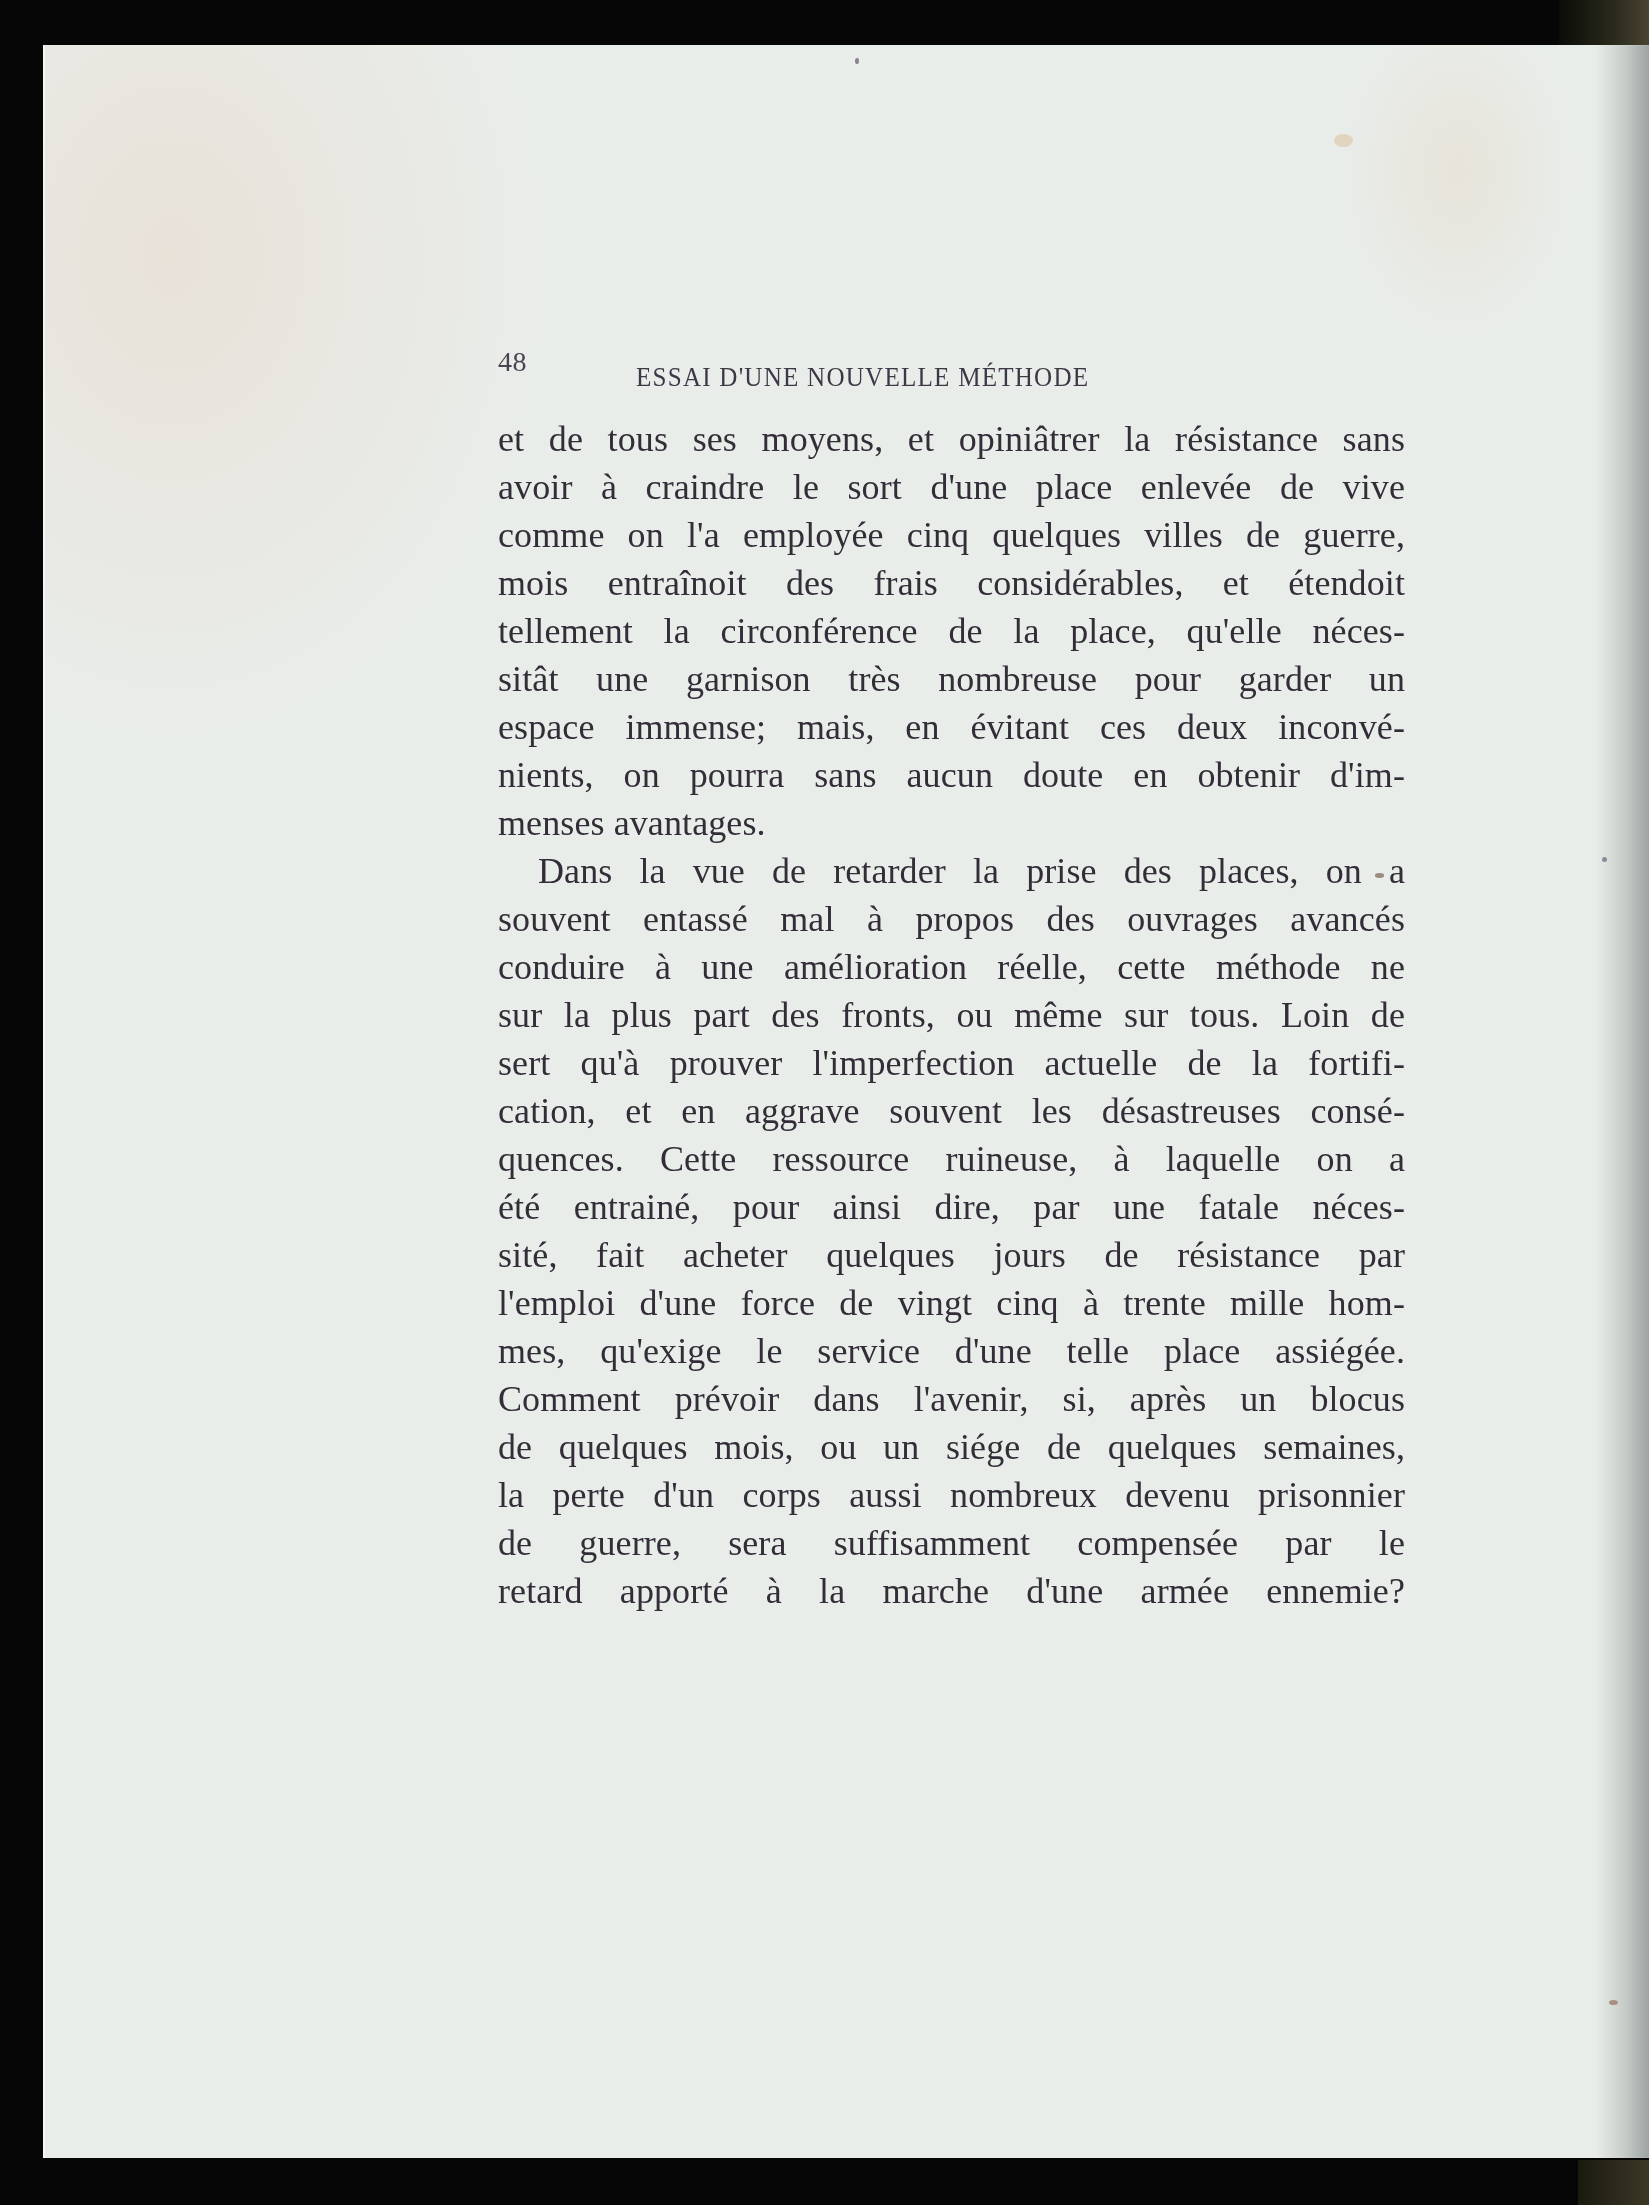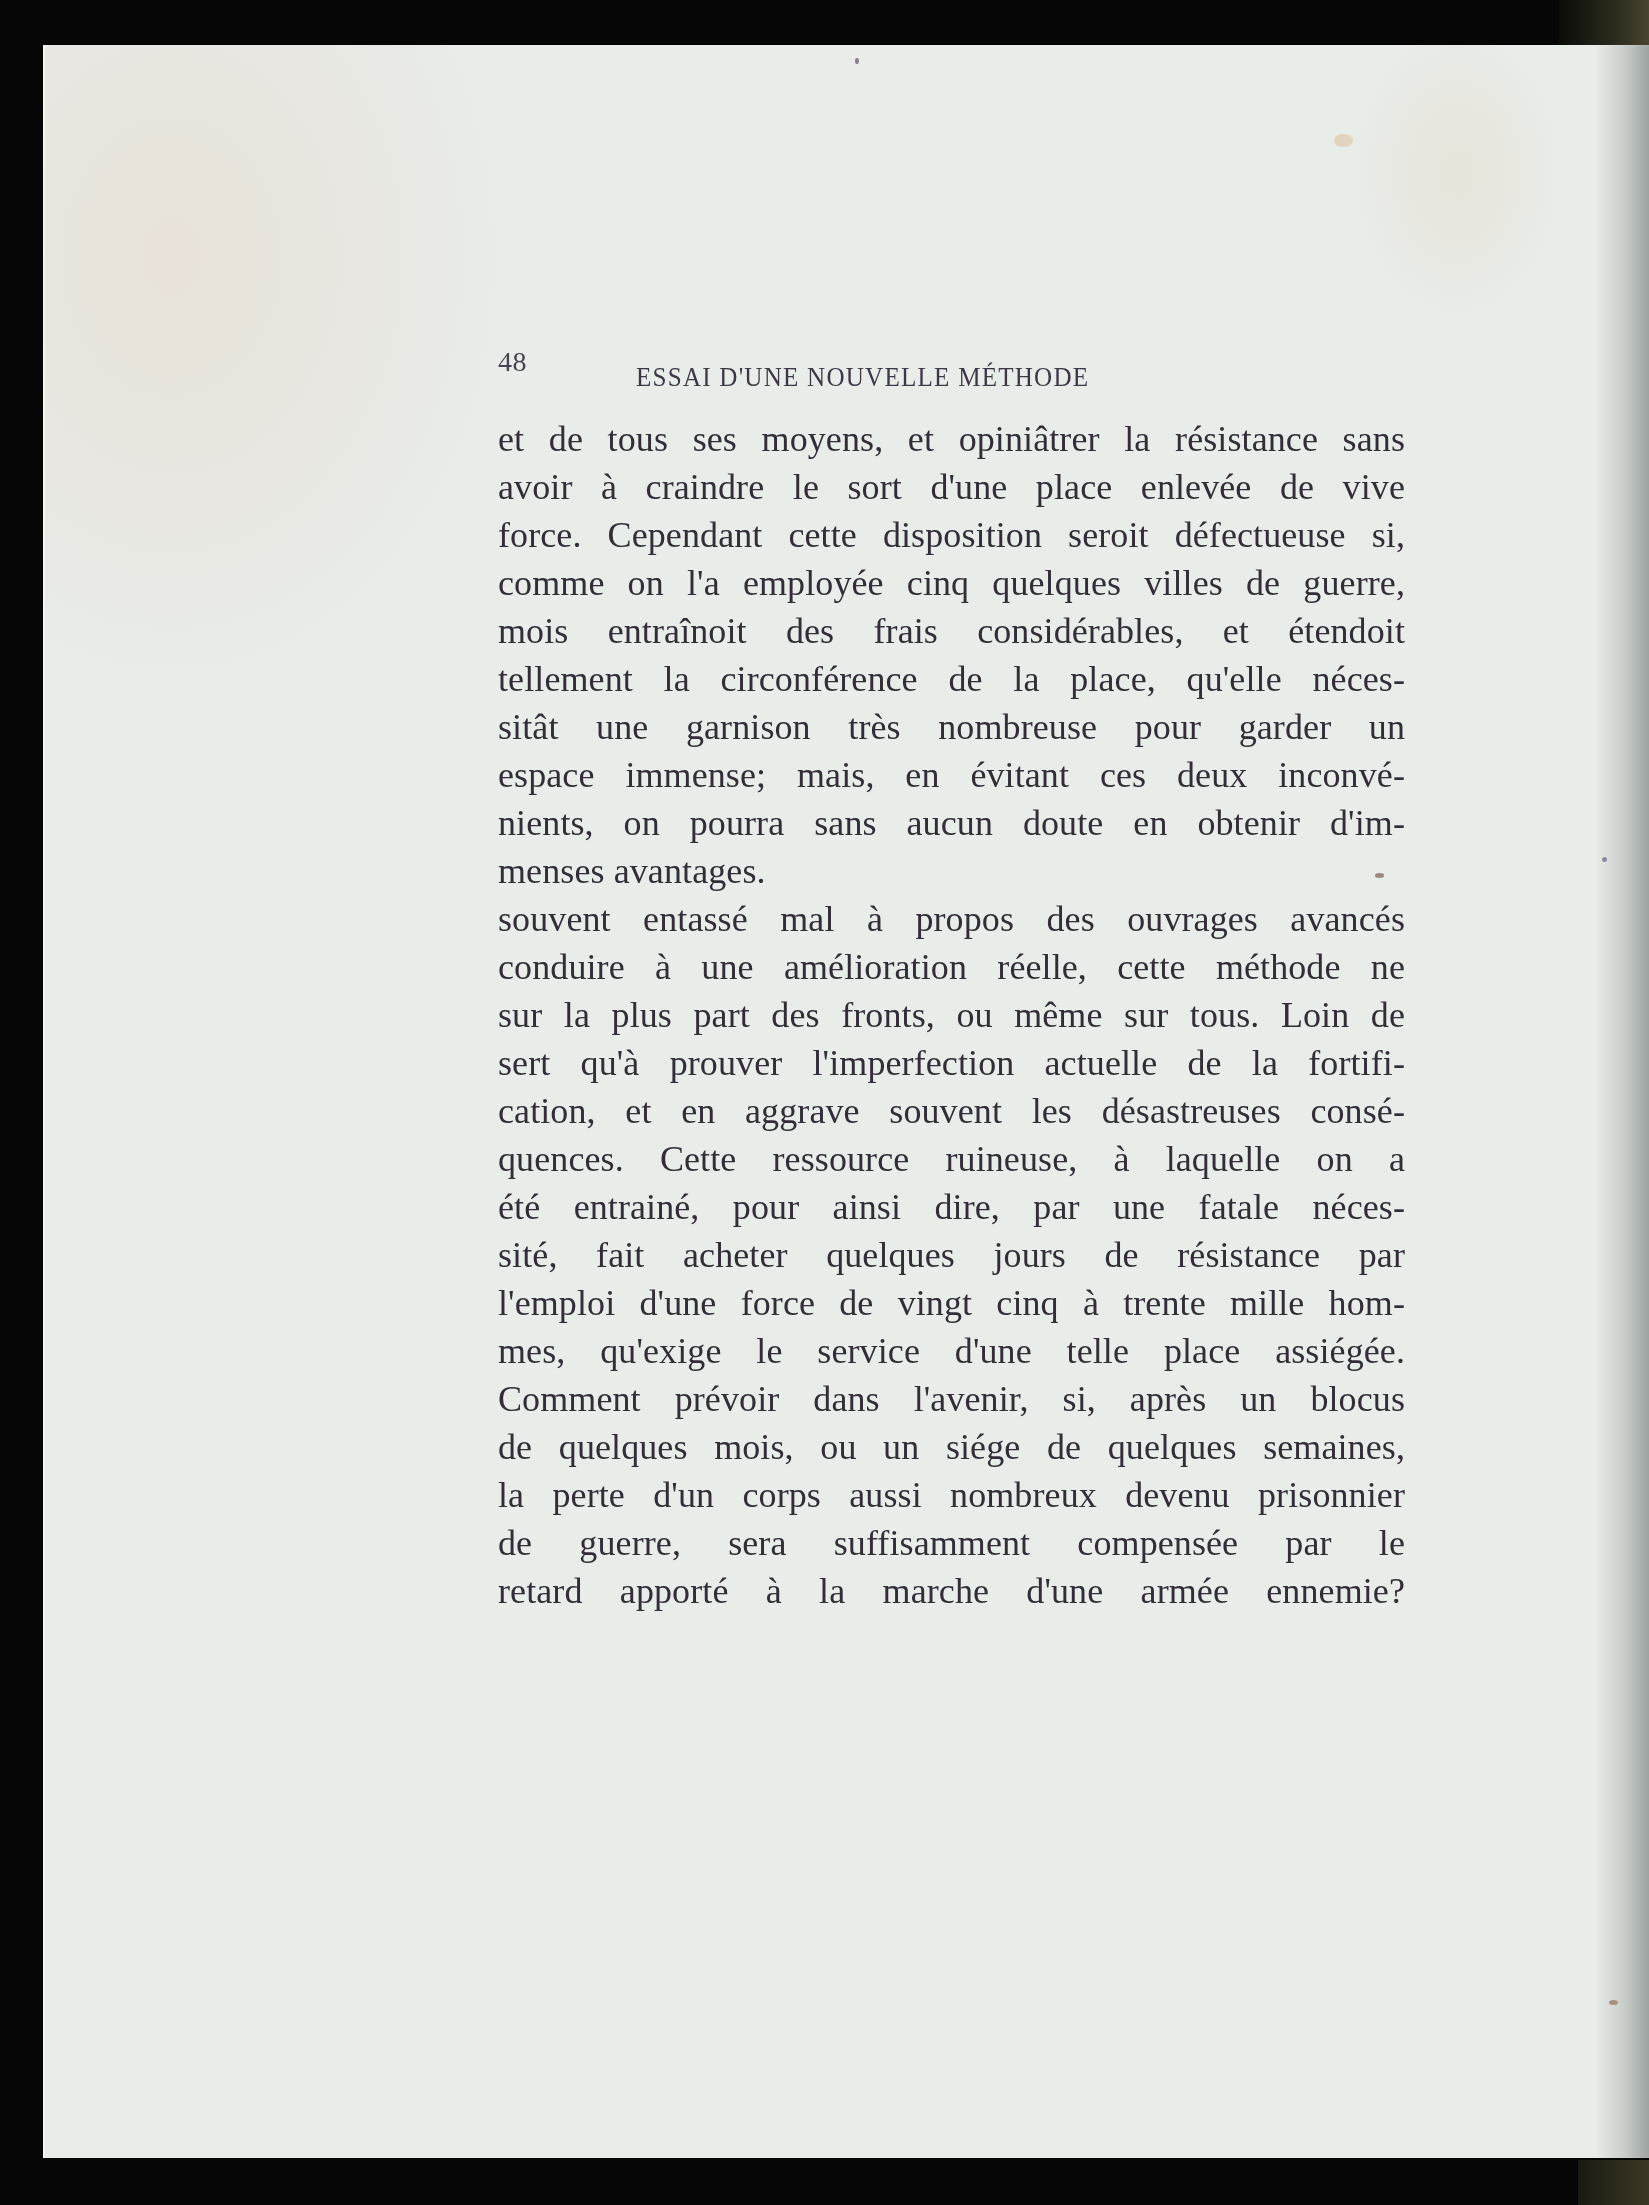--- a/index.html
+++ b/index.html
@@ -68,28 +68,28 @@
   <span class="speck" style="left:1566px;top:1955px;width:9px;height:5.1px;background:#a89080;"></span>
   <span class="speck" style="left:1559px;top:812px;width:5.1px;height:5.1px;background:#8a8a9a;"></span>
 </div>
 
 <div class="page-number">48</div>
 <div class="running-head">ESSAI D'UNE NOUVELLE MÉTHODE</div>
 
 <div class="body-text">
   <span class="line">et de tous ses moyens, et opiniâtrer la résistance sans</span>
   <span class="line">avoir à craindre le sort d'une place enlevée de vive</span>
-  <span class="line">force. Cependant cette disposition seroit défectueuse si,</span>
   <span class="line">comme on l'a employée cinq quelques villes de guerre,</span>
   <span class="line">mois entraînoit des frais considérables, et étendoit</span>
   <span class="line">tellement la circonférence de la place, qu'elle néces-</span>
   <span class="line">sitât une garnison très nombreuse pour garder un</span>
   <span class="line">espace immense; mais, en évitant ces deux inconvé-</span>
   <span class="line">nients, on pourra sans aucun doute en obtenir d'im-</span>
   <span class="line last">menses avantages.</span>
+  <span class="line indent">Dans la vue de retarder la prise des places, on a</span>
   <span class="line">souvent entassé mal à propos des ouvrages avancés</span>
   <span class="line">conduire à une amélioration réelle, cette méthode ne</span>
   <span class="line">sur la plus part des fronts, ou même sur tous. Loin de</span>
   <span class="line">sert qu'à prouver l'imperfection actuelle de la fortifi-</span>
   <span class="line">cation, et en aggrave souvent les désastreuses consé-</span>
   <span class="line">quences. Cette ressource ruineuse, à laquelle on a</span>
   <span class="line">été entrainé, pour ainsi dire, par une fatale néces-</span>
   <span class="line">sité, fait acheter quelques jours de résistance par</span>
   <span class="line">l'emploi d'une force de vingt cinq à trente mille hom-</span>
   <span class="line">mes, qu'exige le service d'une telle place assiégée.</span>

